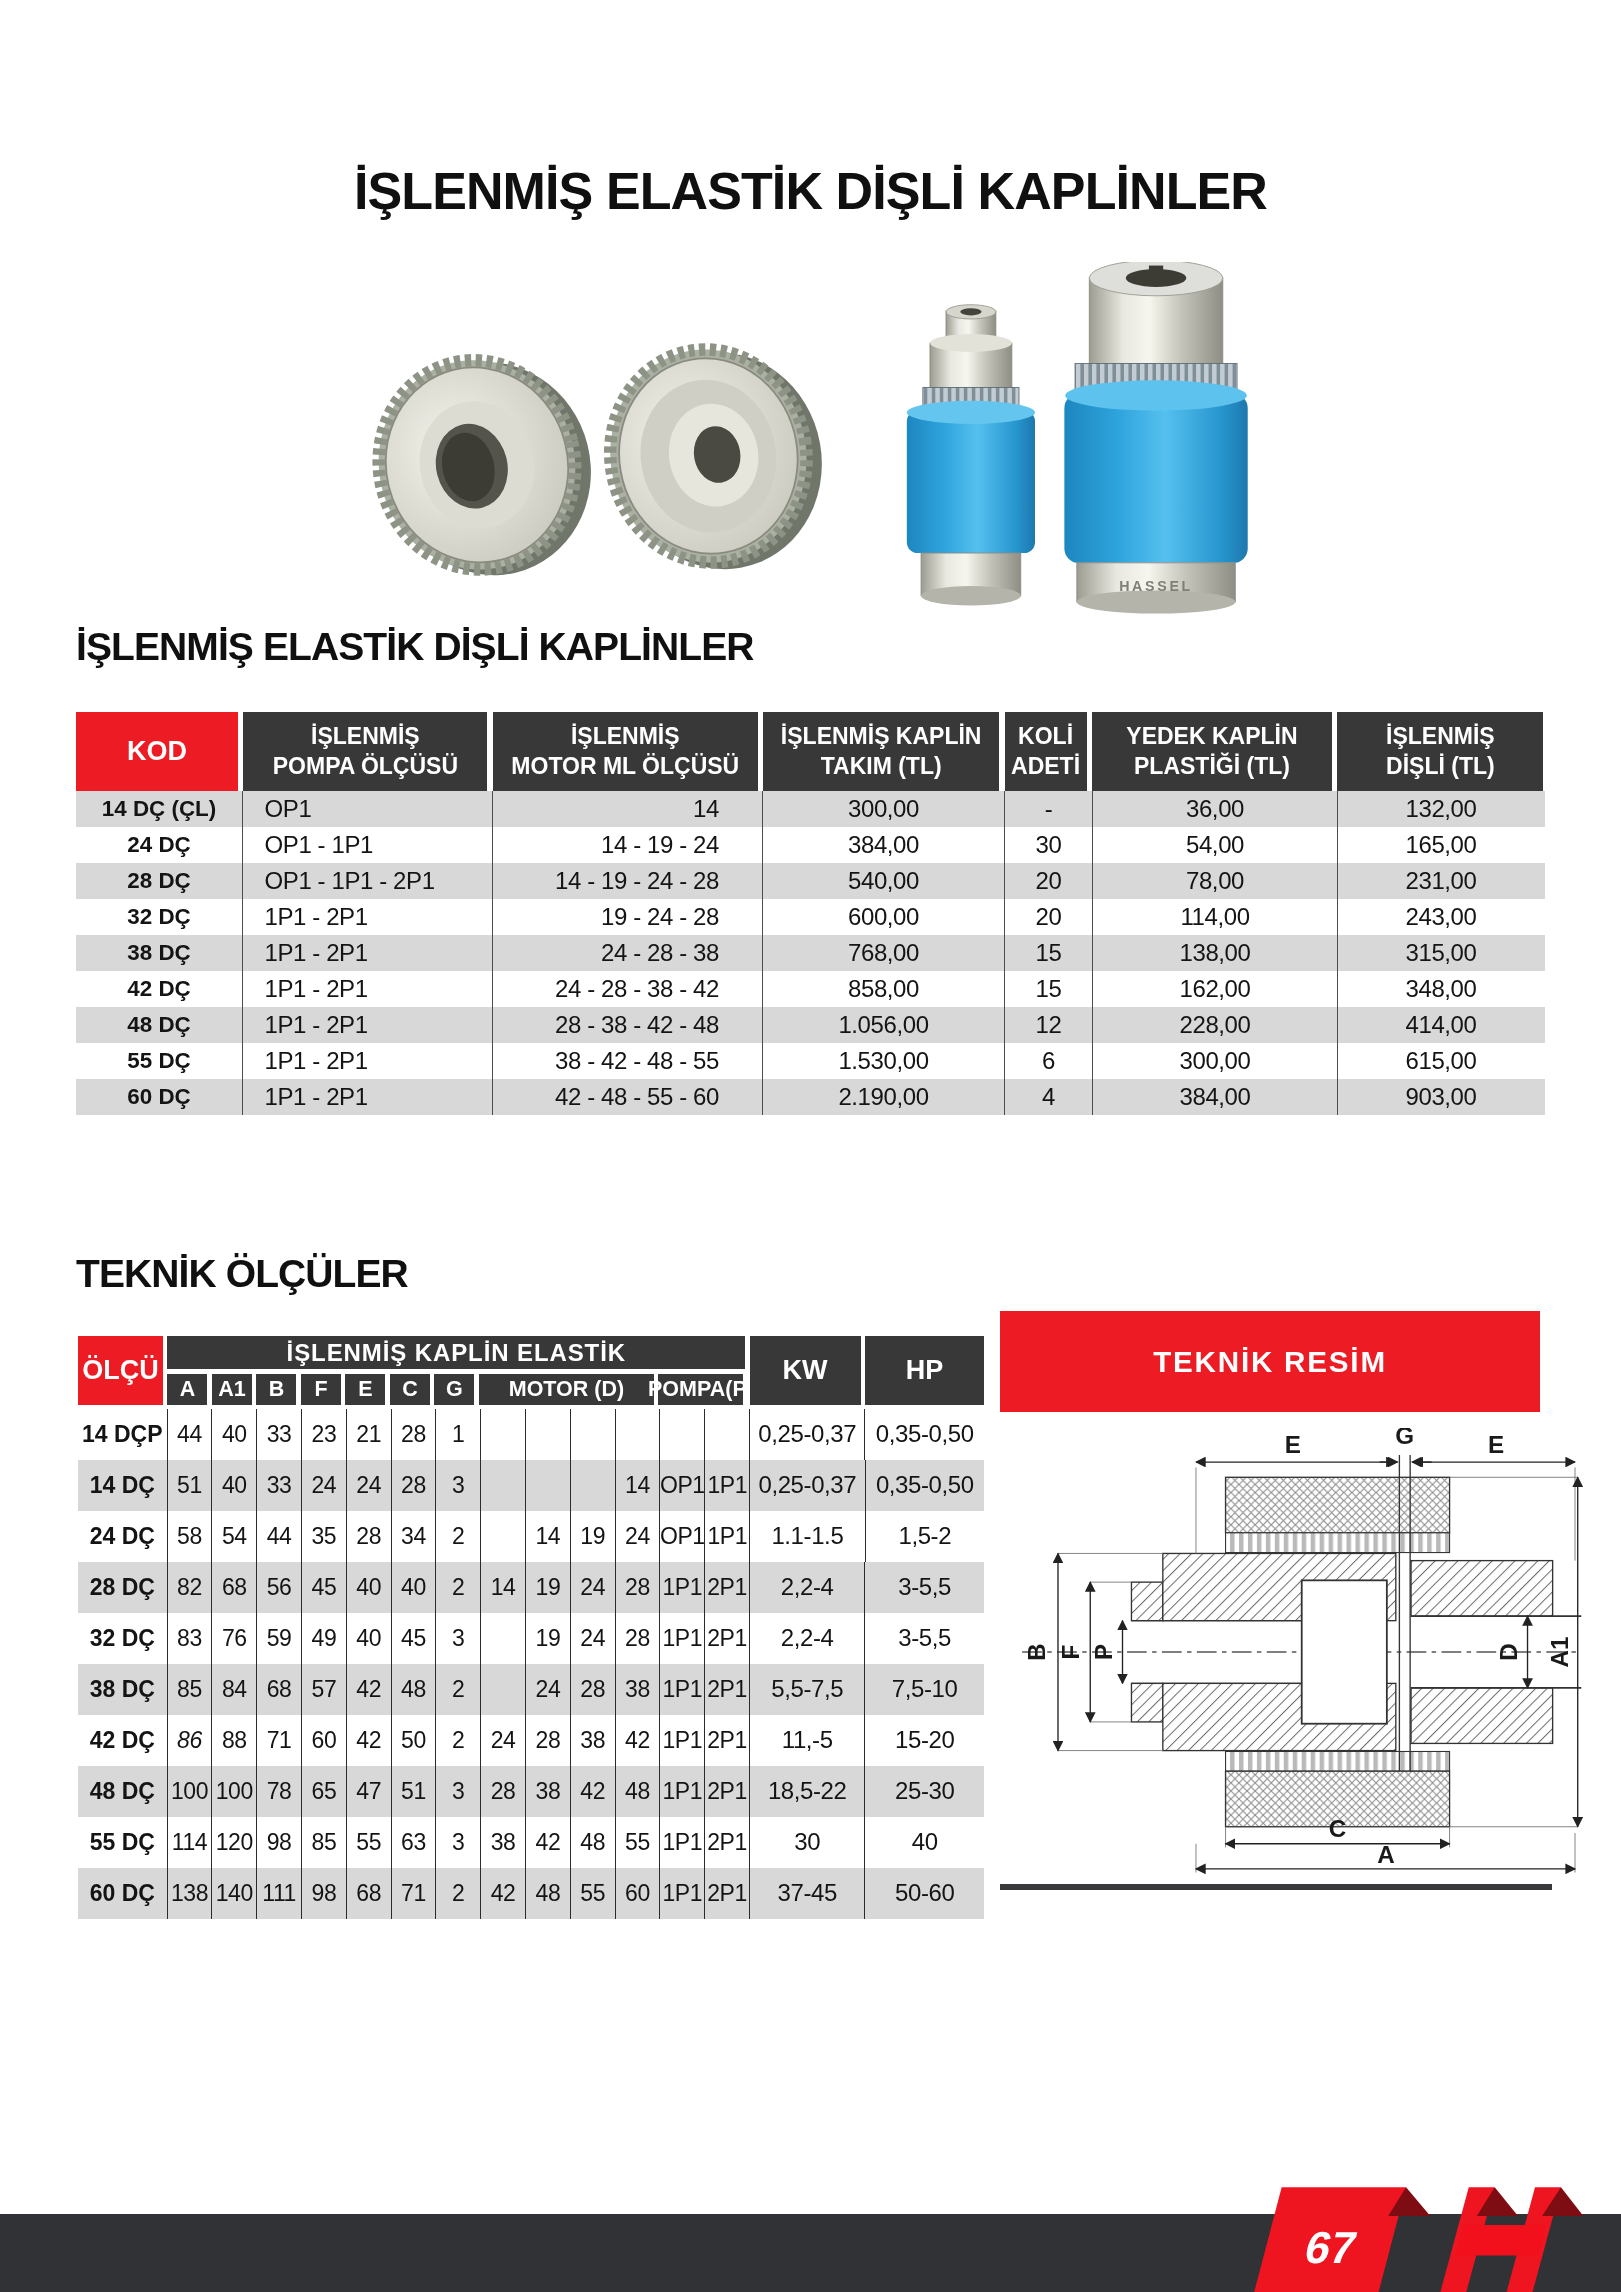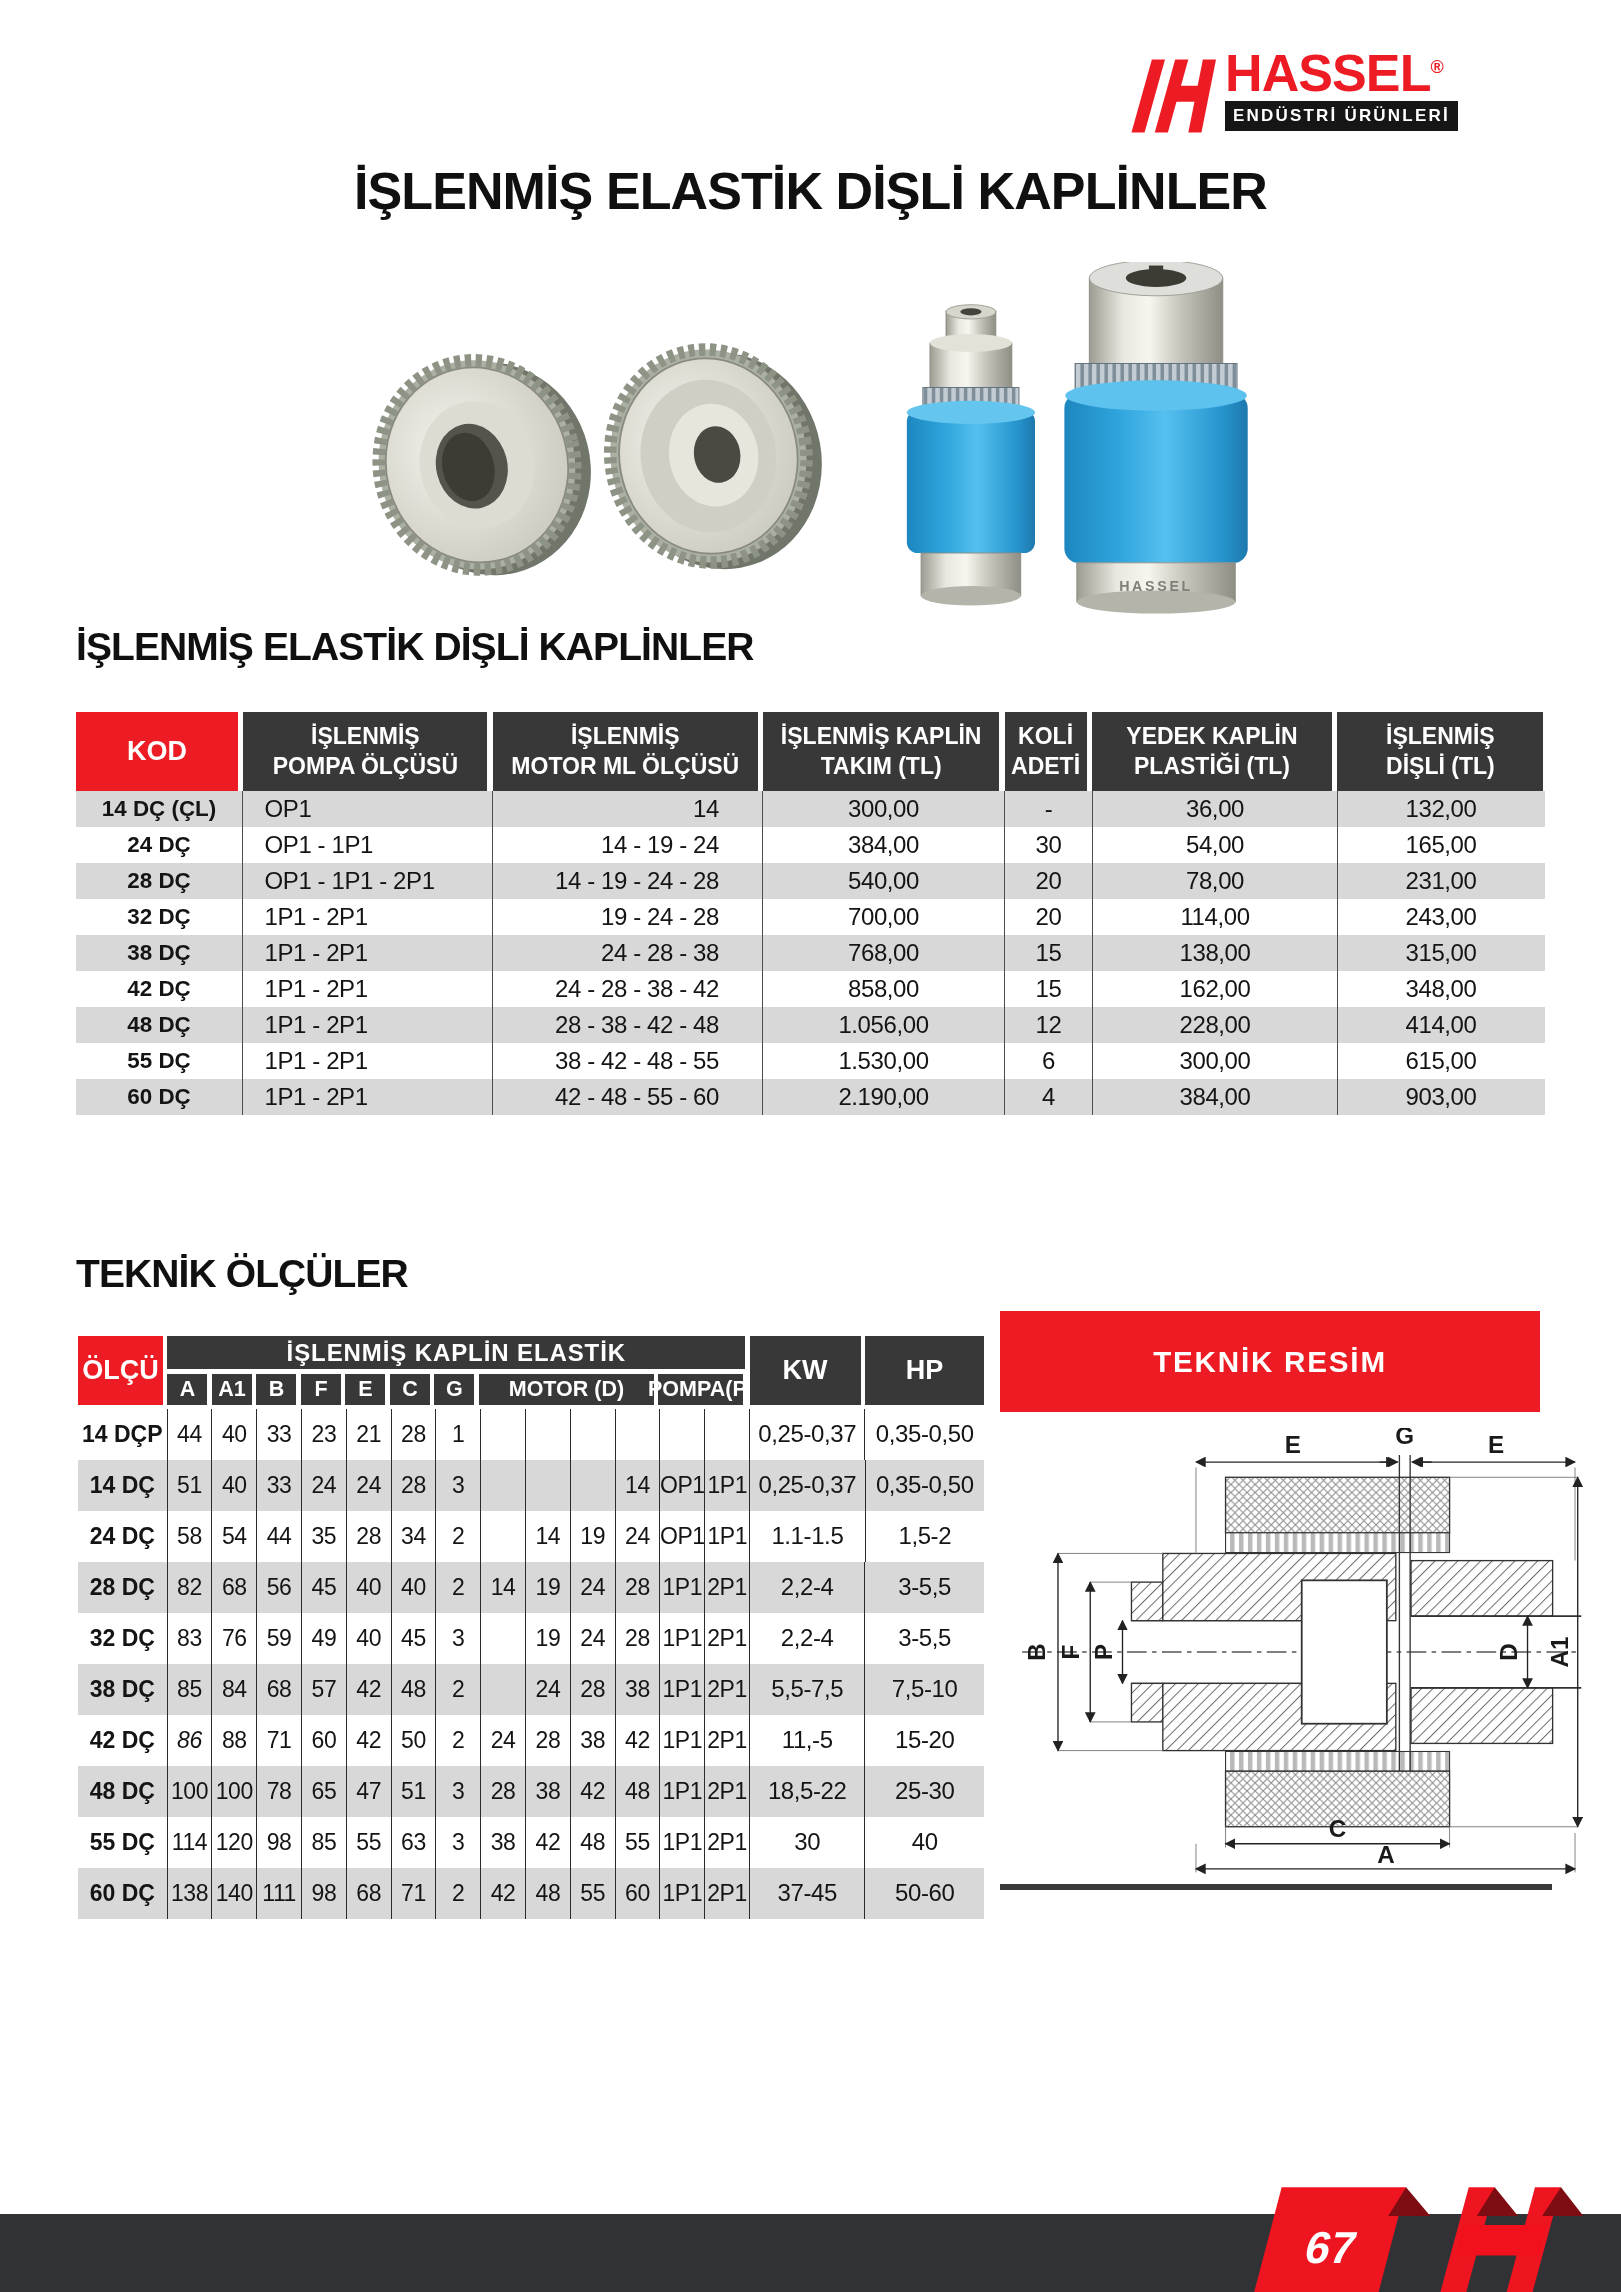--- a/index.html
+++ b/index.html
@@ -71,32 +71,20 @@
 
   
   .footer-band{position:absolute;left:0;top:2214px;width:1621px;height:79px;background:#303236;}
   .footer-art{position:absolute;left:1227px;top:2182px;width:394px;height:111px;}
 </style>
 </head>
 <body>
 
 <div class="page">
 
-  <div class="logo">
-    <svg class="logo-mark" viewBox="0 0 118 104">
-      <polygon points="2,104 30,4 48,4 20,104" fill="#ED1C24"></polygon>
-      <polygon points="34,104 62,4 80,4 52,104" fill="#ED1C24"></polygon>
-      <polygon points="80,104 100,4 118,4 98,104" fill="#ED1C24"></polygon>
-      <polygon points="56,62 102,62 108,40 62,40" fill="#ED1C24"></polygon>
-    </svg>
-    <div>
-      <div class="logo-word"><span>HASSEL</span><sup>®</sup></div>
-      <div class="logo-tag">ENDÜSTRİ ÜRÜNLERİ</div>
-    </div>
-  </div>
 
   <div class="page-title">İŞLENMİŞ ELASTİK DİŞLİ KAPLİNLER</div>
 
   <svg class="photo" viewBox="0 0 1075 400">
     <defs>
       <linearGradient id="mg" x1="0" y1="0" x2="1" y2="0">
         <stop offset="0" stop-color="#9c9c92"></stop>
           <stop offset="0.25" stop-color="#e8e8e0"></stop>
         <stop offset="0.45" stop-color="#f6f6ee"></stop>
           <stop offset="0.7" stop-color="#c2c2b8"></stop>
@@ -220,21 +208,21 @@
           <div class="td ar" style="width: 270px;">14 - 19 - 24 - 28</div>
           <div class="td" style="width: 242px;">540,00</div>
           <div class="td" style="width: 88px;">20</div>
           <div class="td" style="width: 245px;">78,00</div>
           <div class="td" style="width: 206px;">231,00</div>
         </div>
         <div class="tr">
           <div class="td kod" style="width: 167px;">32 DÇ</div>
           <div class="td al" style="width: 250px;">1P1 - 2P1</div>
           <div class="td ar" style="width: 270px;">19 - 24 - 28</div>
-          <div class="td" style="width: 242px;">700,00</div>
+          <div class="td" style="width: 242px;">600,00</div>
           <div class="td" style="width: 88px;">20</div>
           <div class="td" style="width: 245px;">114,00</div>
           <div class="td" style="width: 206px;">243,00</div>
         </div>
         <div class="tr">
           <div class="td kod" style="width: 167px;">38 DÇ</div>
           <div class="td al" style="width: 250px;">1P1 - 2P1</div>
           <div class="td ar" style="width: 270px;">24 - 28 - 38</div>
           <div class="td" style="width: 242px;">768,00</div>
           <div class="td" style="width: 88px;">15</div>

